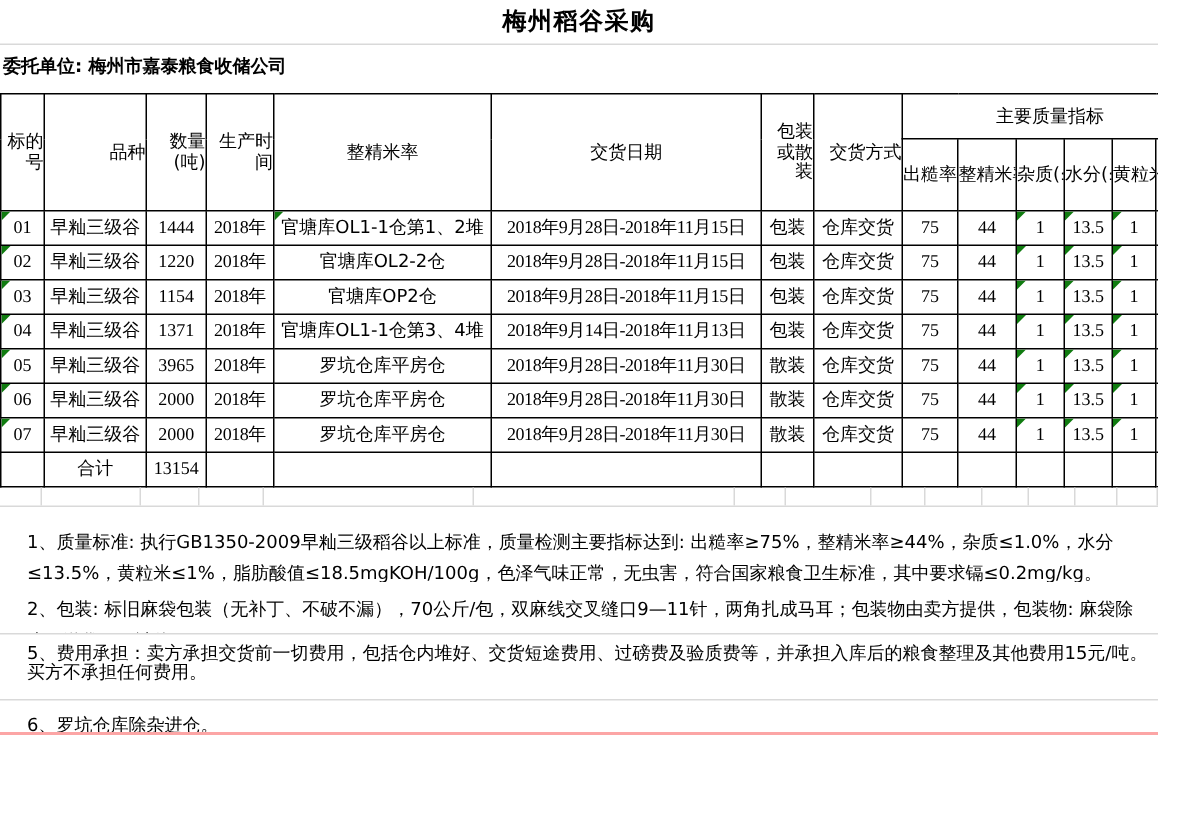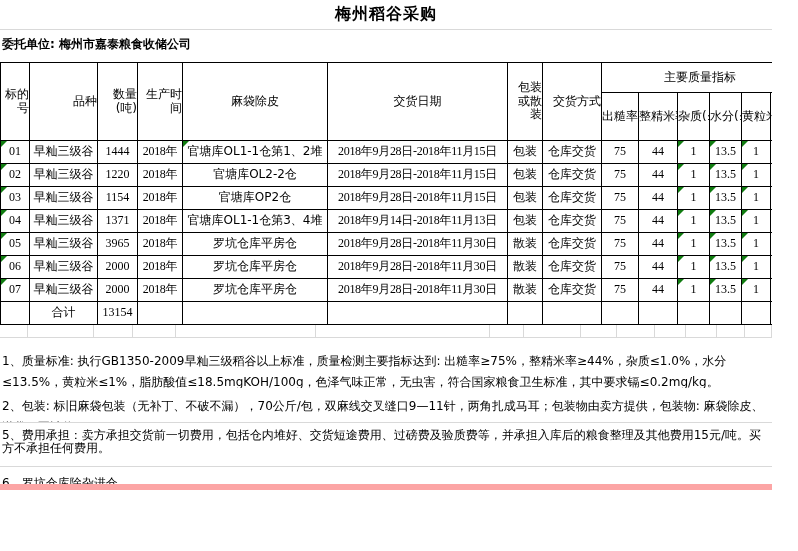--- a/index.html
+++ b/index.html
@@ -22,27 +22,27 @@
   .num{font-family:"Liberation Serif",serif;font-size:13px;}
   .datecell{font-family:"Liberation Serif",serif;font-size:12px;letter-spacing:-0.3px;}
 
   .corner{position:absolute;top:0;left:0;width:0;height:0;
     border-top:6px solid #107c10;border-right:6px solid transparent;}
 
   .ghost-row{display:flex;height:12px;border-bottom:1px solid #d9d9d9;}
   .ghost-row .gcell{border-right:1px solid #d9d9d9;height:100%;box-sizing:border-box;}
 
   .notes{font-size:12px;line-height:21px;}
-  .note{overflow:hidden;box-sizing:border-box;padding-left:2px;padding-right:4px;}
+  .note{overflow:hidden;box-sizing:border-box;padding-left:18px;padding-right:4px;}
   .n1{height:50px;padding-top:13px;}
   .n2{height:35px;padding-top:8px;border-bottom:1px solid #d9d9d9;}
   .n3{height:34px;padding-top:11px;border-bottom:1px solid #d9d9d9;}
   .n4{height:23px;padding-top:5px;border-bottom:1px solid #d9d9d9;}
   .n5{height:44px;padding-top:6px;border-bottom:1px solid #d9d9d9;line-height:13px;}
-  .n6{height:23px;padding-top:6px;border-bottom:6px solid #fca5a5;text-decoration:underline;}
+  .n6{height:23px;padding-top:6px;border-bottom:2px solid #fca5a5;text-decoration:underline;}
 </style>
 </head>
 <body>
 
 <div id="page">
 
   <div class="title-bar">
     <span class="t">梅州稻谷采购</span>
   </div>
 
@@ -64,21 +64,21 @@
         <col style="width:32px">
       <col style="width:29px">
         <col style="width:28px">
     </colgroup>
     <thead>
       <tr class="hdr-top">
         <th rowspan="2" class="wrap">标的号</th>
         <th rowspan="2" class="wrap">品种</th>
         <th rowspan="2" class="wrap">数量(吨)</th>
         <th rowspan="2" class="wrap">生产时间</th>
-        <th rowspan="2">麻袋除皮</th>
+        <th rowspan="2">整精米率</th>
         <th rowspan="2">交货日期</th>
         <th rowspan="2" class="wrap">包装或散装</th>
         <th rowspan="2" class="wrap">交货方式</th>
         <th colspan="6">主要质量指标</th>
       </tr>
       <tr class="hdr-sub">
         <th class="sub-h">出糙率(≥%)</th>
         <th class="sub-h">整精米率(≥%)</th>
         <th class="sub-h">杂质(≤%)</th>
         <th class="sub-h">水分(≤%)</th>

